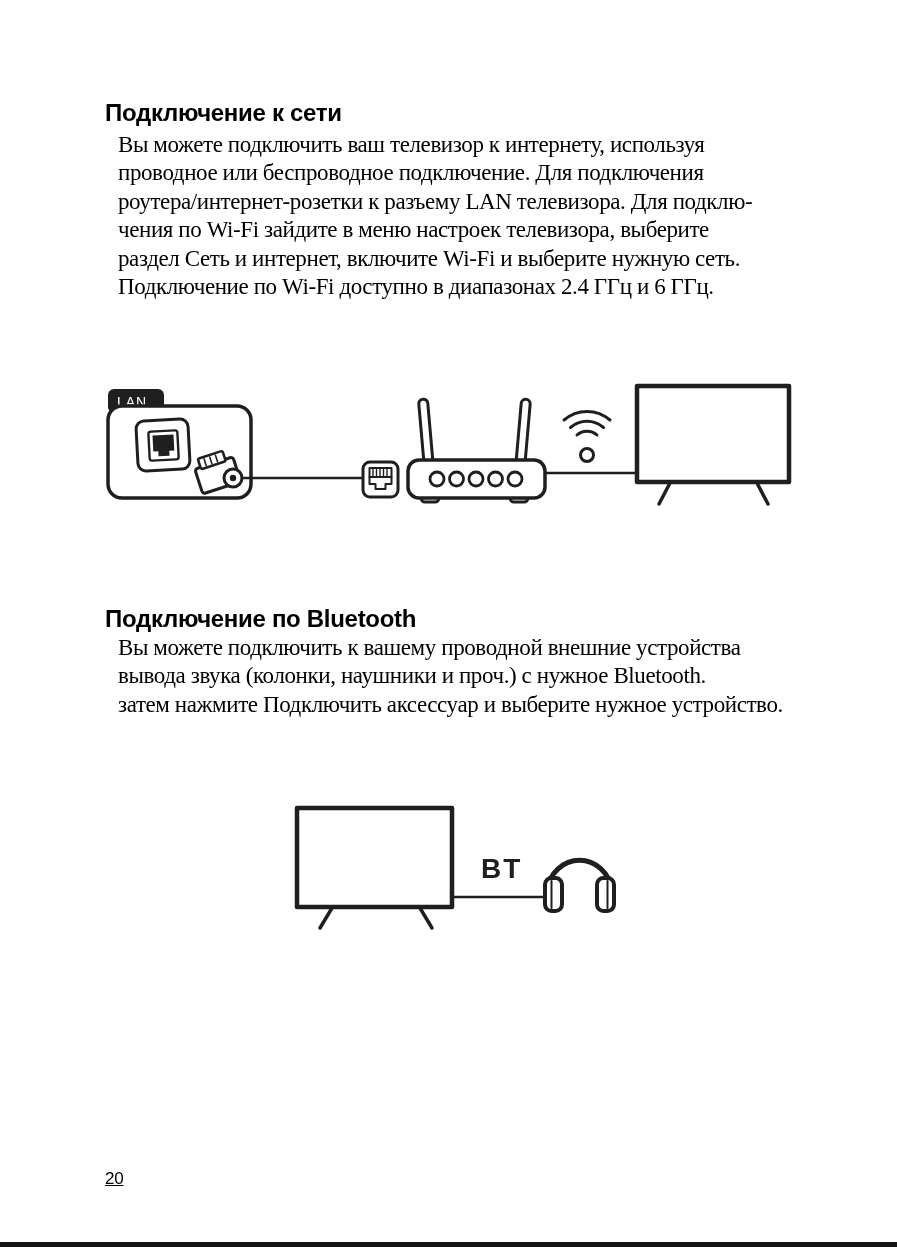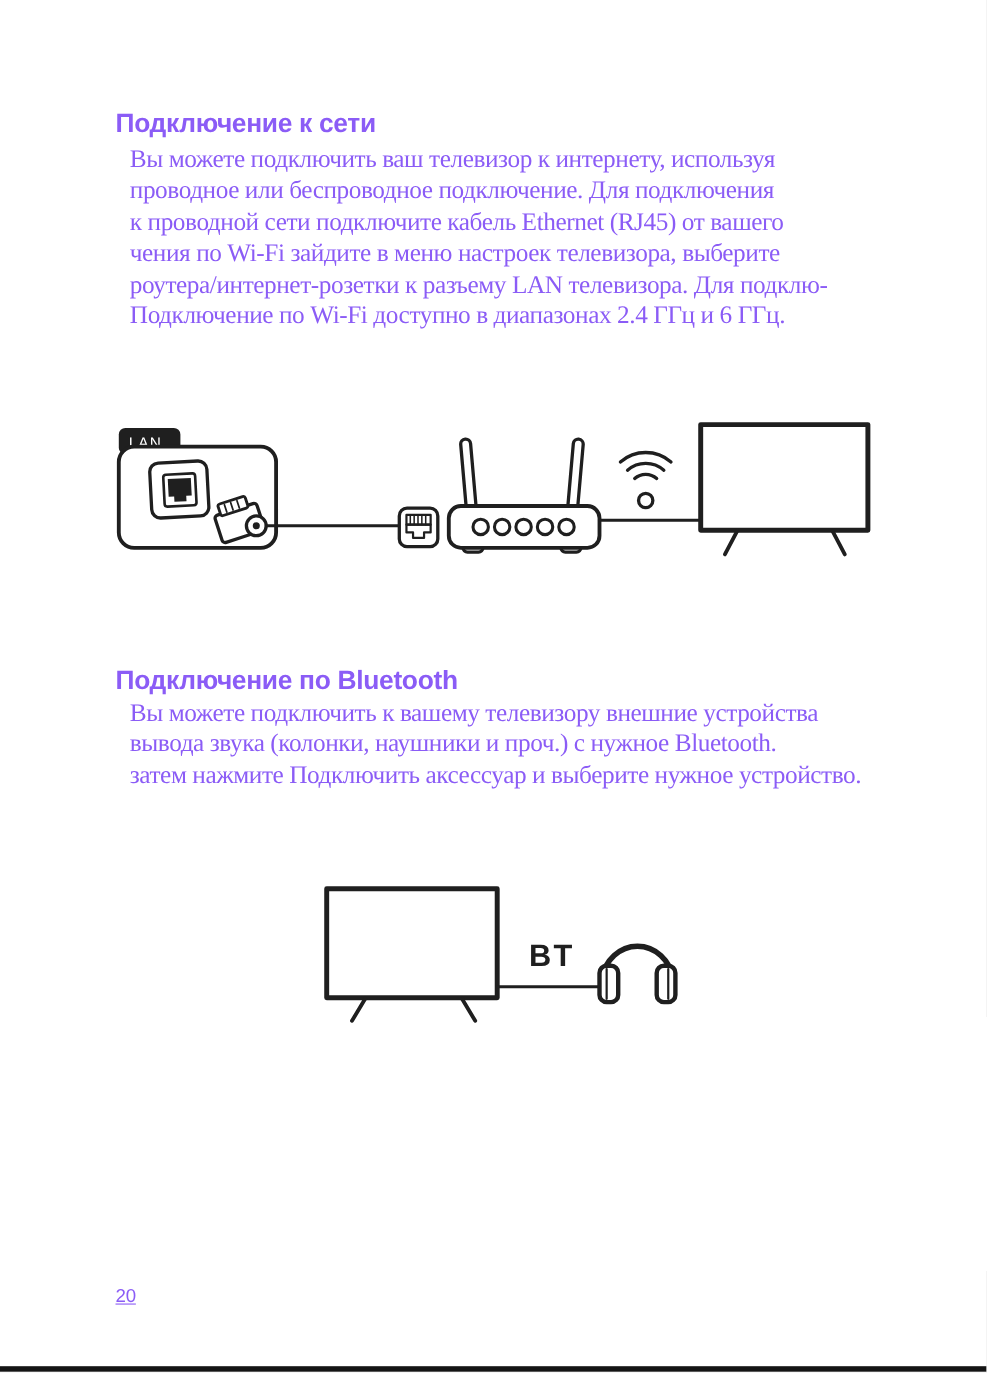--- a/index.html
+++ b/index.html
@@ -3,21 +3,21 @@
 <meta charset="utf-8">
 <style>
   html,body{margin:0;padding:0;background:#e8e8e8;}
   .page{
     position:relative;
     width:897px;height:1248px;
     margin:0 auto;
     background:#ffffff;
     overflow:hidden;
     font-family:"Liberation Sans","DejaVu Sans",sans-serif;
-    color:#8b5cf6;
+    color:#000000;
   }
   .abs{position:absolute;}
   .sec-heading{
     left:105px;
     font-size:24px;
     font-weight:bold;
     letter-spacing:-0.3px;
     white-space:nowrap;
     line-height:26px;
   }
@@ -49,23 +49,23 @@
 </head>
 <body>
 
 <div class="page">
 
   <div class="abs sec-heading" id="heading-network">Подключение к сети</div>
 
   <div class="abs para" id="para-network">
     <div class="line">Вы можете подключить ваш телевизор к интернету, используя</div>
     <div class="line">проводное или беспроводное подключение. Для подключения</div>
-    <div class="line">к проводной сети подключите кабель Ethernet (RJ45) от вашего</div>
+    <div class="line">роутера/интернет-розетки к разъему LAN телевизора. Для подклю-</div>
     <div class="line">чения по Wi-Fi зайдите в меню настроек телевизора, выберите</div>
-    <div class="line">роутера/интернет-розетки к разъему LAN телевизора. Для подклю-</div>
+    <div class="line">раздел Сеть и интернет, включите Wi-Fi и выберите нужную сеть.</div>
     <div class="line">Подключение по Wi-Fi доступно в диапазонах 2.4 ГГц и 6 ГГц.</div>
   </div>
 
   <svg class="abs" id="diagram-network" width="897" height="145" viewBox="0 0 897 145" fill="none" stroke="#1f1f1f" stroke-linecap="round" stroke-linejoin="round">
 
     <g>
       <rect x="108" y="14" width="56" height="24" rx="6" fill="#1f1f1f" stroke="none"></rect>
       <text x="117" y="32" fill="#ffffff" stroke="none" font-family="Liberation Sans, DejaVu Sans, sans-serif" font-size="14" letter-spacing="1">LAN</text>
       <rect x="108" y="31" width="143" height="92" rx="14" fill="#ffffff" stroke-width="3.5"></rect>
 
@@ -126,21 +126,21 @@
     <g>
       <rect x="637" y="11" width="152" height="96" stroke-width="4.5" fill="#ffffff"></rect>
       <line x1="670" y1="108" x2="659" y2="129" stroke-width="3.5"></line>
       <line x1="757" y1="108" x2="768" y2="129" stroke-width="3.5"></line>
     </g>
   </svg>
 
   <div class="abs sec-heading" id="heading-bluetooth">Подключение по Bluetooth</div>
 
   <div class="abs para" id="para-bluetooth">
-    <div class="line">Вы можете подключить к вашему телевизору внешние устройства</div>
+    <div class="line">Вы можете подключить к вашему проводной внешние устройства</div>
     <div class="line">вывода звука (колонки, наушники и проч.) с нужное Bluetooth.</div>
     <div class="line">затем нажмите Подключить аксессуар и выберите нужное устройство.</div>
   </div>
 
   <svg class="abs" id="diagram-bluetooth" width="897" height="140" viewBox="0 0 897 140" fill="none" stroke="#1f1f1f" stroke-linecap="round" stroke-linejoin="round">
 
     <g>
       <rect x="297" y="13" width="155" height="99" stroke-width="4.5" fill="#ffffff"></rect>
       <line x1="332" y1="113" x2="320" y2="133" stroke-width="3.5"></line>
       <line x1="420" y1="113" x2="432" y2="133" stroke-width="3.5"></line>

